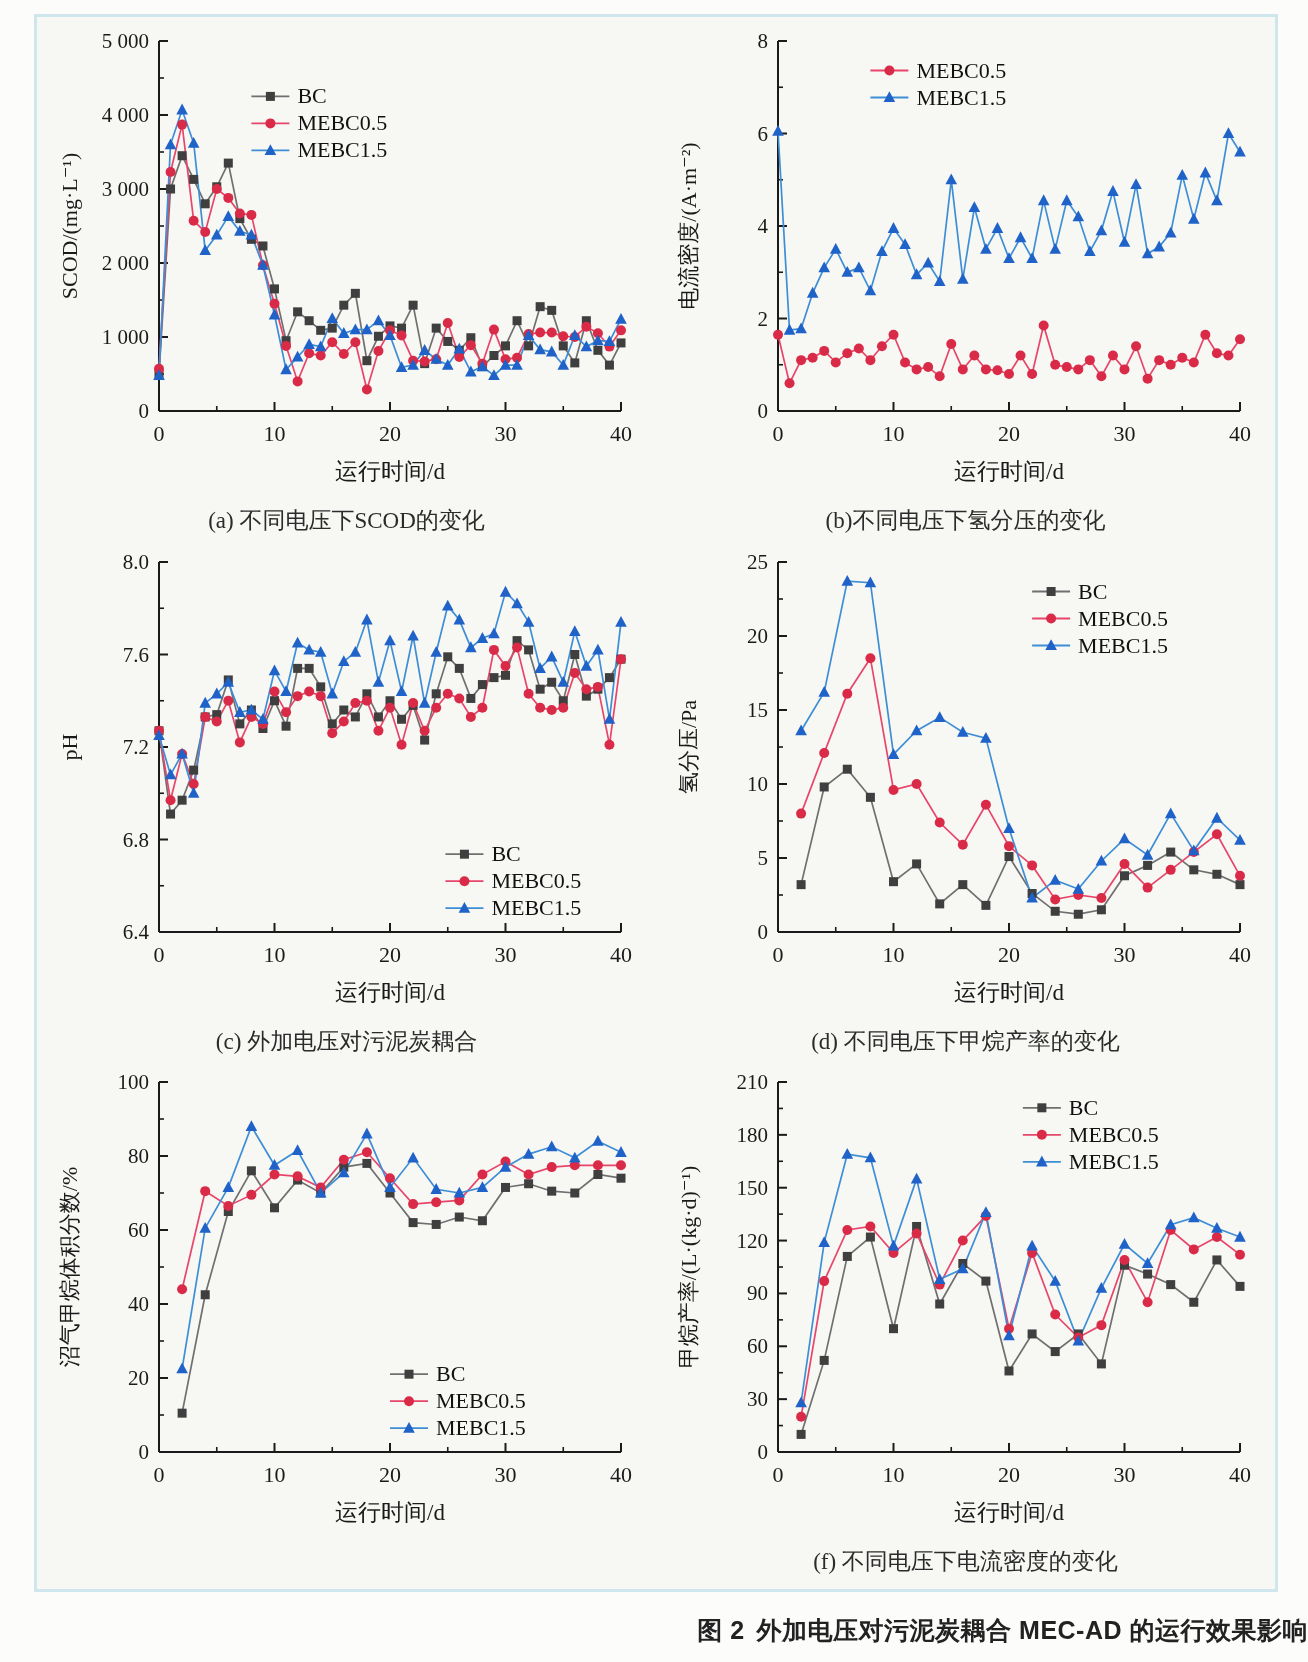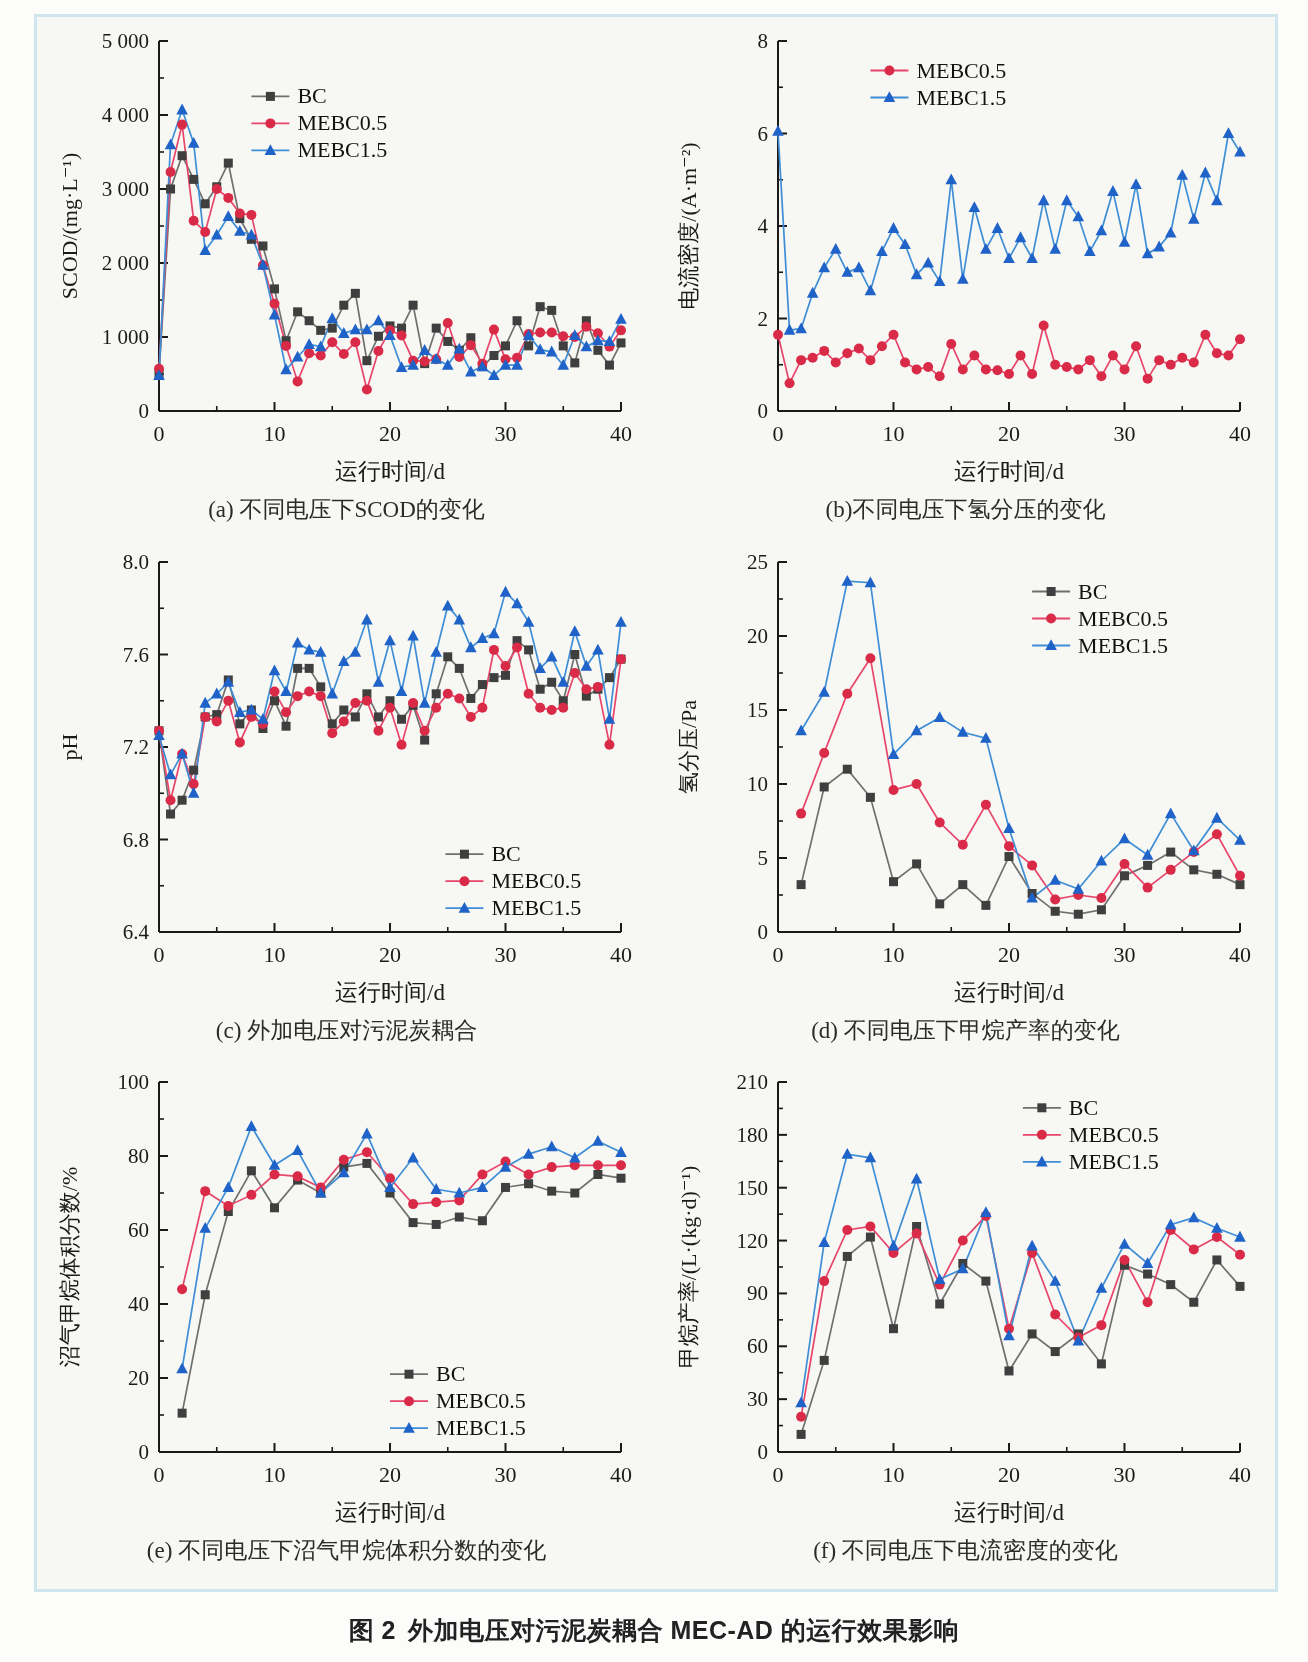--- a/index.html
+++ b/index.html
@@ -11,25 +11,25 @@
   .figure-panel{
     position:absolute;left:34px;top:14px;width:1244px;height:1578px;
     background:#f7f7f4;border:3px solid #cfe6ee;box-sizing:border-box;
     display:grid;grid-template-columns:1fr 1fr;grid-template-rows:1fr 1fr 1fr;
     padding:4px 0 6px 0;
   }
   .cell{display:flex;flex-direction:column;align-items:center;justify-content:flex-start;}
   .cell svg{display:block;}
   .subcaption{
     font-family:"Liberation Serif","DejaVu Serif",serif;
-    font-size:23px;color:#2b2b2b;text-align:center;margin-top:5px;line-height:28px;
+    font-size:23px;color:#2b2b2b;text-align:center;margin-top:16px;line-height:28px;
     white-space:nowrap;
   }
   .fig-caption{
-    position:absolute;left:0;top:1614px;width:1308px;text-align:center;
+    position:absolute;left:0;top:1614px;width:1308px;text-align:right;
     font-family:"Liberation Sans","DejaVu Sans",sans-serif;
     font-size:25px;color:#222;letter-spacing:0.5px;
   }
   .fig-caption .prefix{font-weight:bold;margin-right:12px;}
   .fig-caption .text{font-weight:600;}
 </style>
 </head>
 <body>
 
 <div class="figure-panel">
@@ -722,21 +722,20 @@
         <line x1="343" y1="312.2" x2="381" y2="312.2" stroke="#6f6f6f" stroke-width="1.8"></line>
         <rect x="357.5" y="307.7" width="9" height="9" fill="#3f3f3f"></rect>
         <text x="389" y="319.2" font-size="22" fill="#111" style="font-family:&quot;Liberation Serif&quot;,&quot;DejaVu Serif&quot;,serif;">BC</text>
         <line x1="343" y1="339.2" x2="381" y2="339.2" stroke="#e8456a" stroke-width="1.8"></line>
         <circle cx="362" cy="339.2" r="5" fill="#d92b47"></circle>
         <text x="389" y="346.2" font-size="22" fill="#111" style="font-family:&quot;Liberation Serif&quot;,&quot;DejaVu Serif&quot;,serif;">MEBC0.5</text>
         <line x1="343" y1="366.2" x2="381" y2="366.2" stroke="#3e8ed6" stroke-width="1.8"></line>
         <polygon points="362,360 356.2,370.8 367.8,370.8" fill="#1f62c8"></polygon>
         <text x="389" y="373.2" font-size="22" fill="#111" style="font-family:&quot;Liberation Serif&quot;,&quot;DejaVu Serif&quot;,serif;">MEBC1.5</text>
       </svg>
-    <div class="subcaption">(e) 不同电压下沼气甲烷体积分数的变化</div>
   </div>
   <div class="cell">
     <svg width="600" height="470" viewBox="0 0 600 470">
         <line x1="112" y1="20" x2="112" y2="390" stroke="#1a1a1a" stroke-width="2"></line>
         <line x1="112" y1="390" x2="574" y2="390" stroke="#1a1a1a" stroke-width="2"></line>
         <line x1="112" y1="390" x2="112" y2="381" stroke="#1a1a1a" stroke-width="2"></line>
         <text x="112" y="420" text-anchor="middle" font-size="22" fill="#1a1a1a" style="font-family:&quot;Liberation Serif&quot;,&quot;DejaVu Serif&quot;,serif;">0</text>
         <line x1="169.75" y1="390" x2="169.75" y2="385" stroke="#1a1a1a" stroke-width="1.6"></line>
         <line x1="227.5" y1="390" x2="227.5" y2="381" stroke="#1a1a1a" stroke-width="2"></line>
         <text x="227.5" y="420" text-anchor="middle" font-size="22" fill="#1a1a1a" style="font-family:&quot;Liberation Serif&quot;,&quot;DejaVu Serif&quot;,serif;">10</text>

